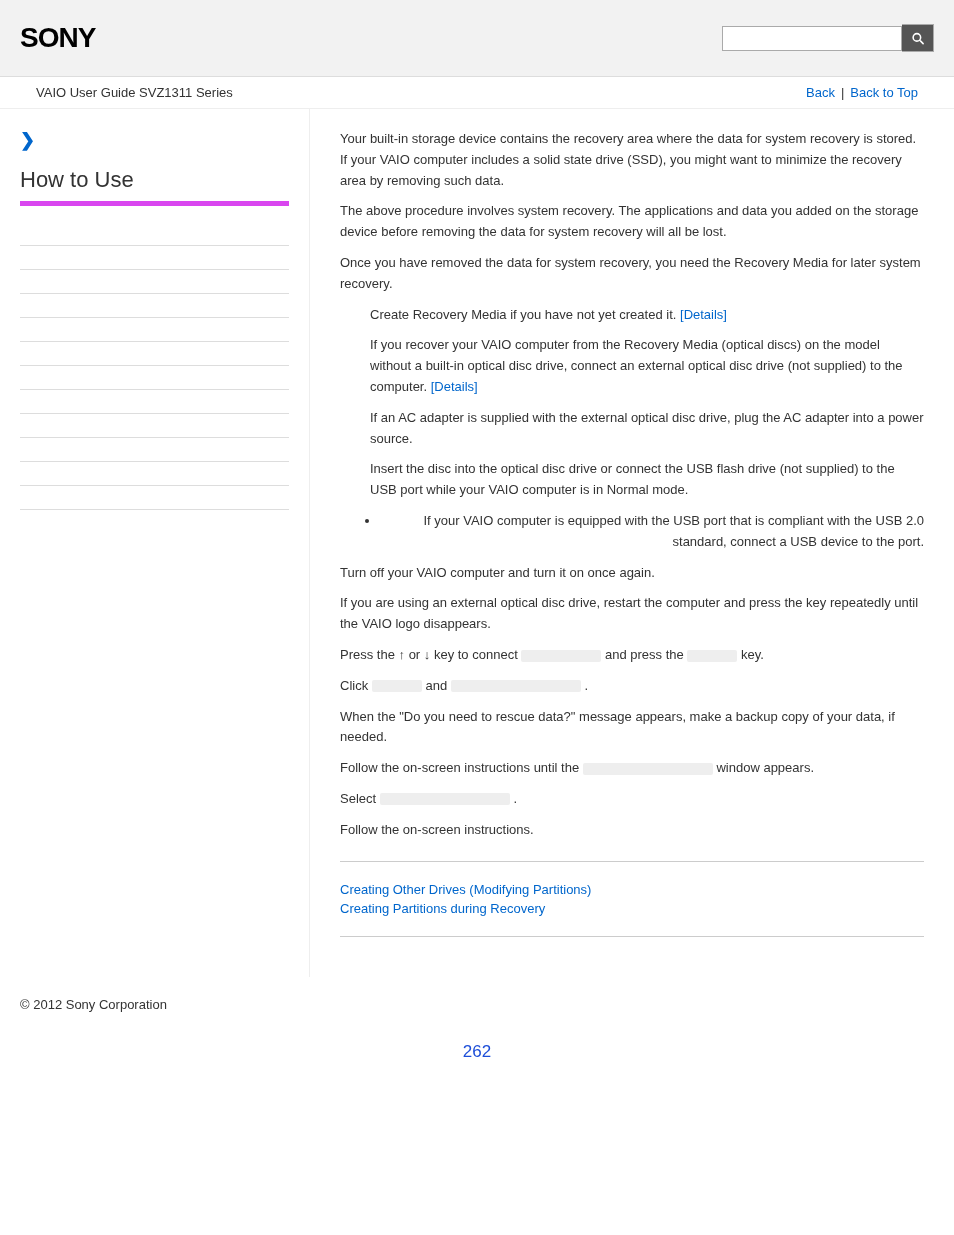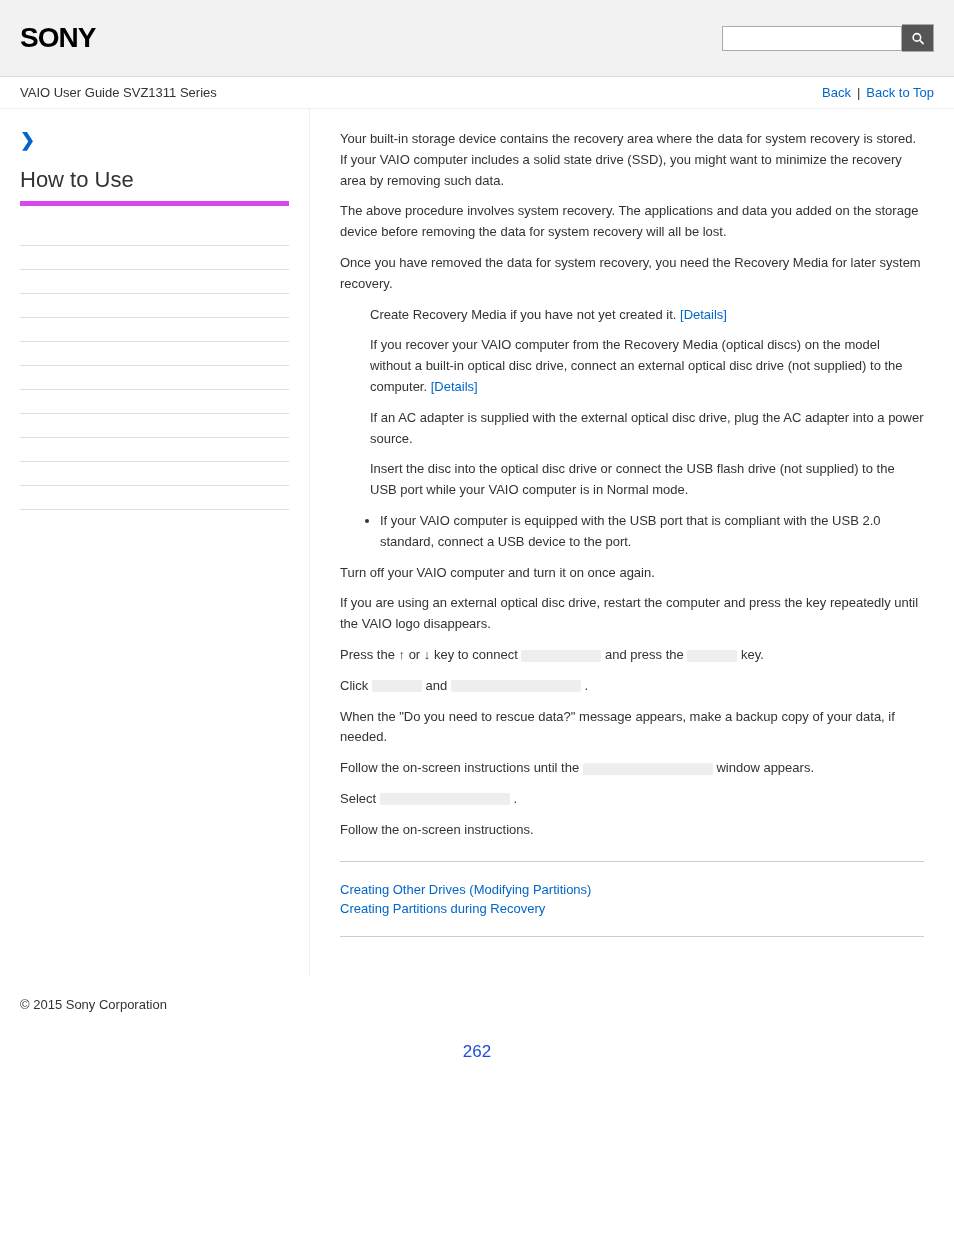--- a/index.html
+++ b/index.html
@@ -53,21 +53,21 @@
       height: 28px;
     }
     .search-icon-svg {
       width: 16px;
       height: 16px;
       fill: #fff;
     }
 
     
     .nav-bar {
-      padding: 8px 20px;
+      padding: 8px 36px;
       border-bottom: 1px solid #eee;
       display: flex;
       justify-content: space-between;
       align-items: center;
       font-size: 13px;
     }
     .nav-breadcrumb {
       color: #333;
     }
     .nav-links {
@@ -152,20 +152,21 @@
 
     .bullet-list {
       margin-left: 40px;
       margin-bottom: 10px;
     }
     .bullet-list li {
       list-style: disc;
       line-height: 1.6;
       font-size: 13px;
       margin-bottom: 4px;
+      text-align: right;
     }
 
     .section-divider {
       border: none;
       border-top: 1px solid #ccc;
       margin: 20px 0;
     }
 
     .related-links {
       margin-top: 10px;
@@ -327,15 +328,15 @@
     <div class="related-links">
       <a class="content-link">Creating Other Drives (Modifying Partitions)</a>
       <a class="content-link">Creating Partitions during Recovery</a>
     </div>
 
     <hr class="section-divider">
 
   </div>
 </div>
 
-<div class="copyright">© 2015 Sony Corporation</div>
+<div class="copyright">© 2012 Sony Corporation</div>
 
 <div class="page-number">262</div>
 
 </body></html>

